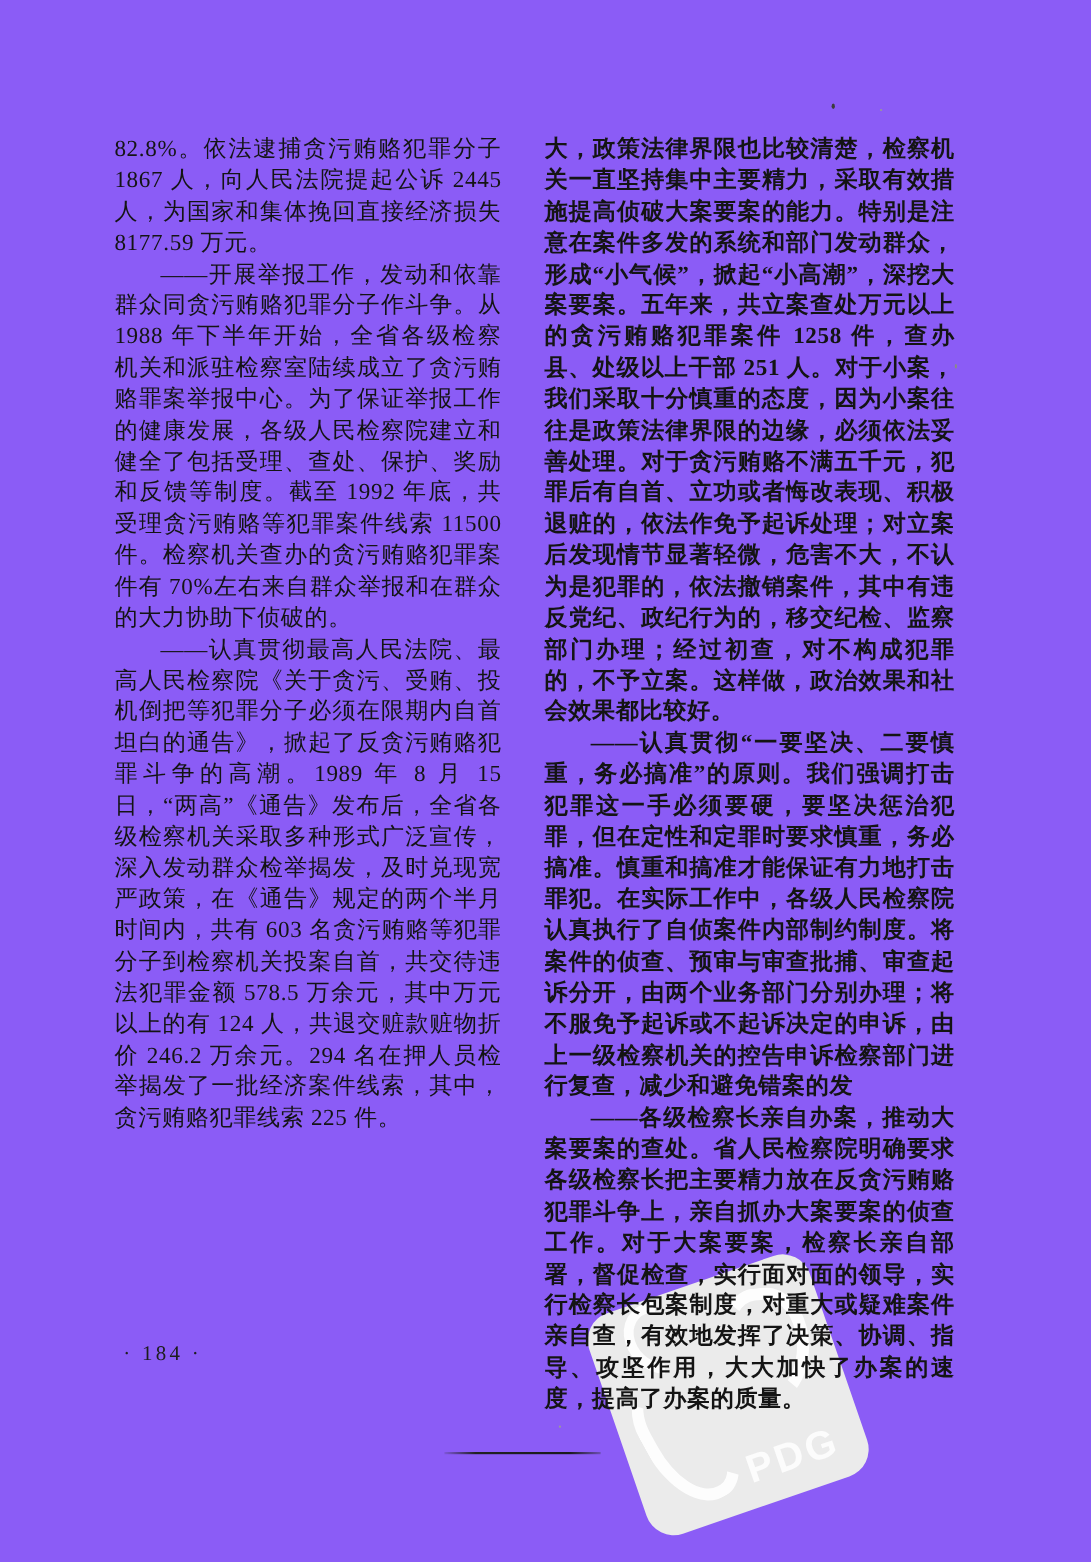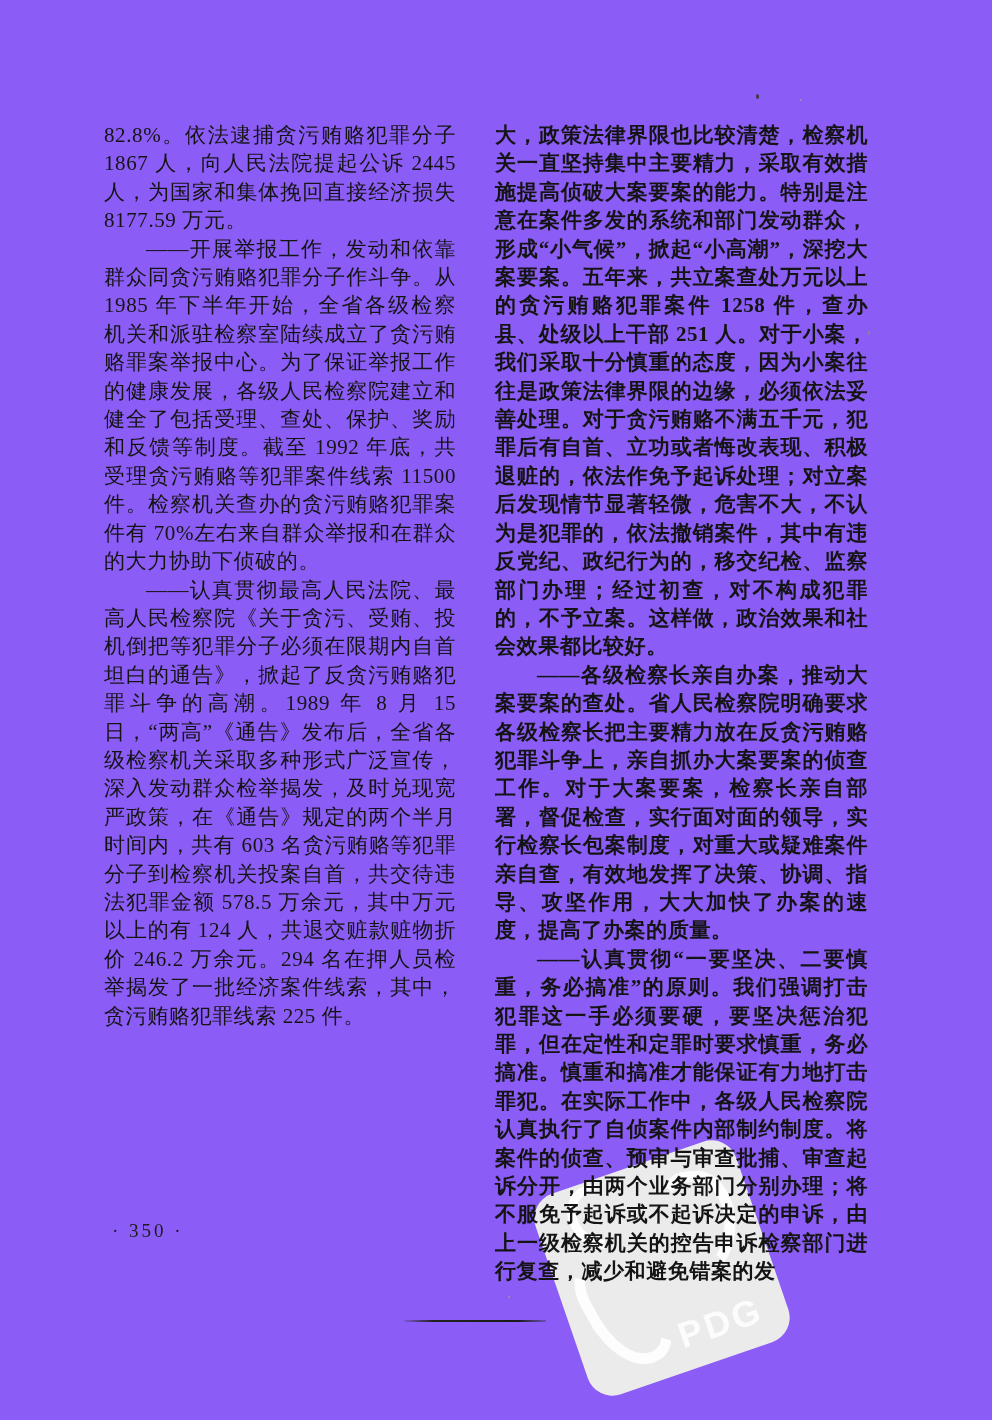--- a/index.html
+++ b/index.html
@@ -100,30 +100,30 @@
   <div class="wm">
     <div class="wm-bg"></div>
     <div class="wm-glyph wm-g1"></div>
     <div class="wm-glyph wm-g2"></div>
     <div class="wm-glyph wm-g3"></div>
     <div class="wm-text">PDG</div>
   </div>
 
   <div class="column col-left" id="col-left">
       <p class="para">82.8%。依法逮捕贪污贿赂犯罪分子 1867 人，向人民法院提起公诉 2445 人，为国家和集体挽回直接经济损失 8177.59 万元。</p>
-      <p class="para indent">——开展举报工作，发动和依靠群众同贪污贿赂犯罪分子作斗争。从 1985 年下半年开始，全省各级检察机关和派驻检察室陆续成立了贪污贿赂罪案举报中心。为了保证举报工作的健康发展，各级人民检察院建立和健全了包括受理、查处、保护、奖励和反馈等制度。截至 1992 年底，共受理贪污贿赂等犯罪案件线索 11500 件。检察机关查办的贪污贿赂犯罪案件有 70%左右来自群众举报和在群众的大力协助下侦破的。</p>
+      <p class="para indent">——开展举报工作，发动和依靠群众同贪污贿赂犯罪分子作斗争。从 1988 年下半年开始，全省各级检察机关和派驻检察室陆续成立了贪污贿赂罪案举报中心。为了保证举报工作的健康发展，各级人民检察院建立和健全了包括受理、查处、保护、奖励和反馈等制度。截至 1992 年底，共受理贪污贿赂等犯罪案件线索 11500 件。检察机关查办的贪污贿赂犯罪案件有 70%左右来自群众举报和在群众的大力协助下侦破的。</p>
       <p class="para indent">——认真贯彻最高人民法院、最高人民检察院《关于贪污、受贿、投机倒把等犯罪分子必须在限期内自首坦白的通告》，掀起了反贪污贿赂犯罪斗争的高潮。1989 年 8 月 15 日，“两高”《通告》发布后，全省各级检察机关采取多种形式广泛宣传，深入发动群众检举揭发，及时兑现宽严政策，在《通告》规定的两个半月时间内，共有 603 名贪污贿赂等犯罪分子到检察机关投案自首，共交待违法犯罪金额 578.5 万余元，其中万元以上的有 124 人，共退交赃款赃物折价 246.2 万余元。294 名在押人员检举揭发了一批经济案件线索，其中，贪污贿赂犯罪线索 225 件。</p>
     </div>
   <div class="column col-right" id="col-right">
       <p class="para">大，政策法律界限也比较清楚，检察机关一直坚持集中主要精力，采取有效措施提高侦破大案要案的能力。特别是注意在案件多发的系统和部门发动群众，形成“小气候”，掀起“小高潮”，深挖大案要案。五年来，共立案查处万元以上的贪污贿赂犯罪案件 1258 件，查办县、处级以上干部 251 人。对于小案，我们采取十分慎重的态度，因为小案往往是政策法律界限的边缘，必须依法妥善处理。对于贪污贿赂不满五千元，犯罪后有自首、立功或者悔改表现、积极退赃的，依法作免予起诉处理；对立案后发现情节显著轻微，危害不大，不认为是犯罪的，依法撤销案件，其中有违反党纪、政纪行为的，移交纪检、监察部门办理；经过初查，对不构成犯罪的，不予立案。这样做，政治效果和社会效果都比较好。</p>
+      <p class="para indent">——认真贯彻“一要坚决、二要慎重，务必搞准”的原则。我们强调打击犯罪这一手必须要硬，要坚决惩治犯罪，但在定性和定罪时要求慎重，务必搞准。慎重和搞准才能保证有力地打击罪犯。在实际工作中，各级人民检察院认真执行了自侦案件内部制约制度。将案件的侦查、预审与审查批捕、审查起诉分开，由两个业务部门分别办理；将不服免予起诉或不起诉决定的申诉，由上一级检察机关的控告申诉检察部门进行复查，减少和避免错案的发</p>
       <p class="para indent">——各级检察长亲自办案，推动大案要案的查处。省人民检察院明确要求各级检察长把主要精力放在反贪污贿赂犯罪斗争上，亲自抓办大案要案的侦查工作。对于大案要案，检察长亲自部署，督促检查，实行面对面的领导，实行检察长包案制度，对重大或疑难案件亲自查，有效地发挥了决策、协调、指导、攻坚作用，大大加快了办案的速度，提高了办案的质量。</p>
-      <p class="para indent">——认真贯彻“一要坚决、二要慎重，务必搞准”的原则。我们强调打击犯罪这一手必须要硬，要坚决惩治犯罪，但在定性和定罪时要求慎重，务必搞准。慎重和搞准才能保证有力地打击罪犯。在实际工作中，各级人民检察院认真执行了自侦案件内部制约制度。将案件的侦查、预审与审查批捕、审查起诉分开，由两个业务部门分别办理；将不服免予起诉或不起诉决定的申诉，由上一级检察机关的控告申诉检察部门进行复查，减少和避免错案的发</p>
     </div>
 
-  <div class="page-number">· 350 ·</div>
+  <div class="page-number">· 184 ·</div>
 
   <div class="footer-rule"></div>
 
   <div class="speck sp1"></div>
   <div class="speck sp2"></div>
   <div class="speck sp3"></div>
   <div class="speck sp4"></div>
   <div class="speck sp5"></div>
   <div class="speck sp6"></div>
 

